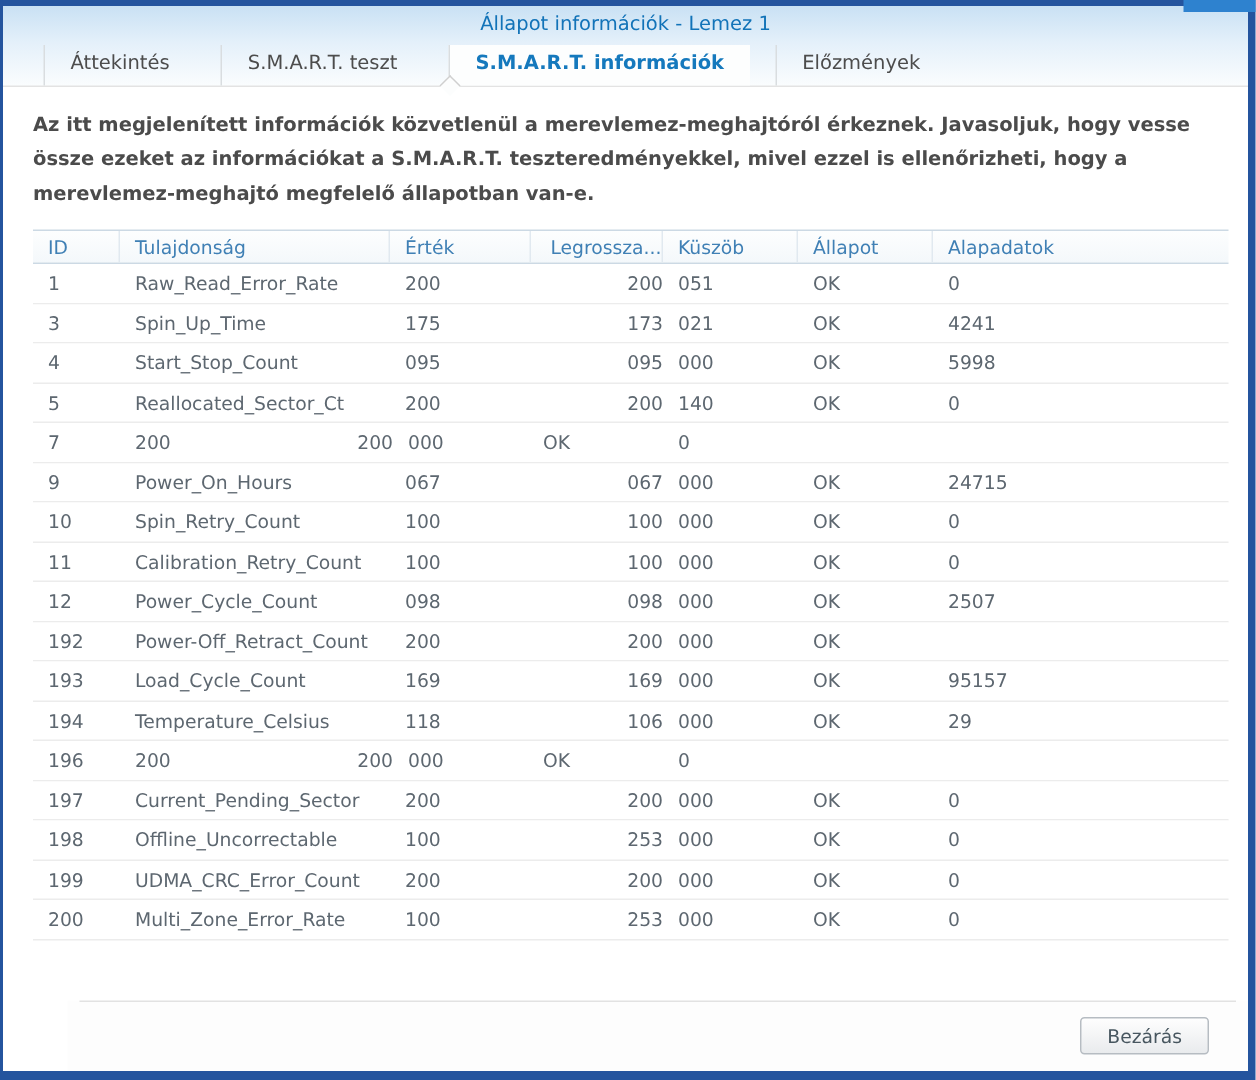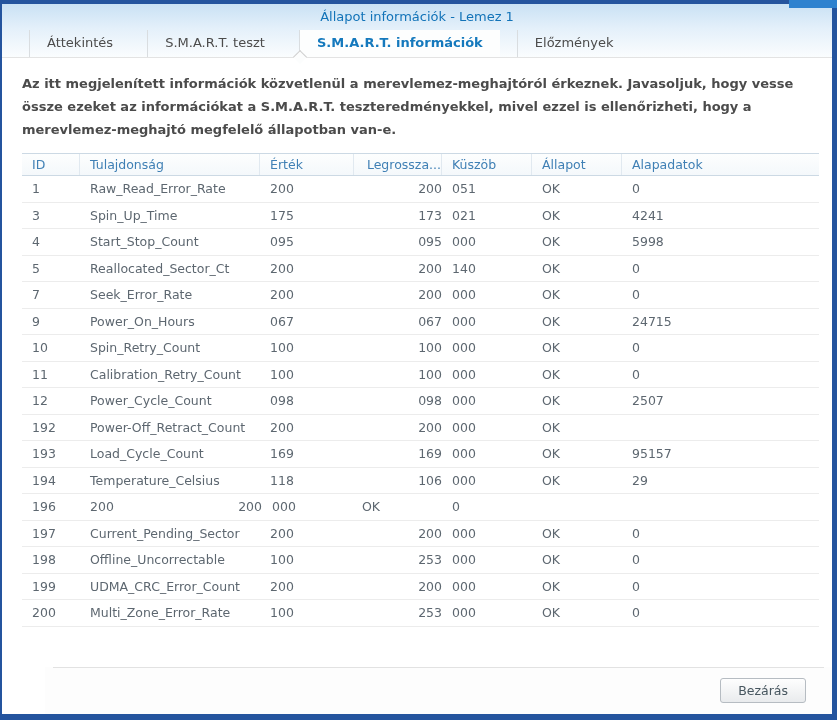--- a/index.html
+++ b/index.html
@@ -157,21 +157,20 @@
       <div class="td c1">Reallocated_Sector_Ct</div>
       <div class="td c2">200</div>
       <div class="td c3">200</div>
       <div class="td c4">140</div>
       <div class="td c5">OK</div>
       <div class="td c6">0</div>
     </div>
 
     <div class="tr">
       <div class="td c0">7</div>
-      <div class="td c1">Seek_Error_Rate</div>
       <div class="td c2">200</div>
       <div class="td c3">200</div>
       <div class="td c4">000</div>
       <div class="td c5">OK</div>
       <div class="td c6">0</div>
     </div>
 
     <div class="tr">
       <div class="td c0">9</div>
       <div class="td c1">Power_On_Hours</div>

